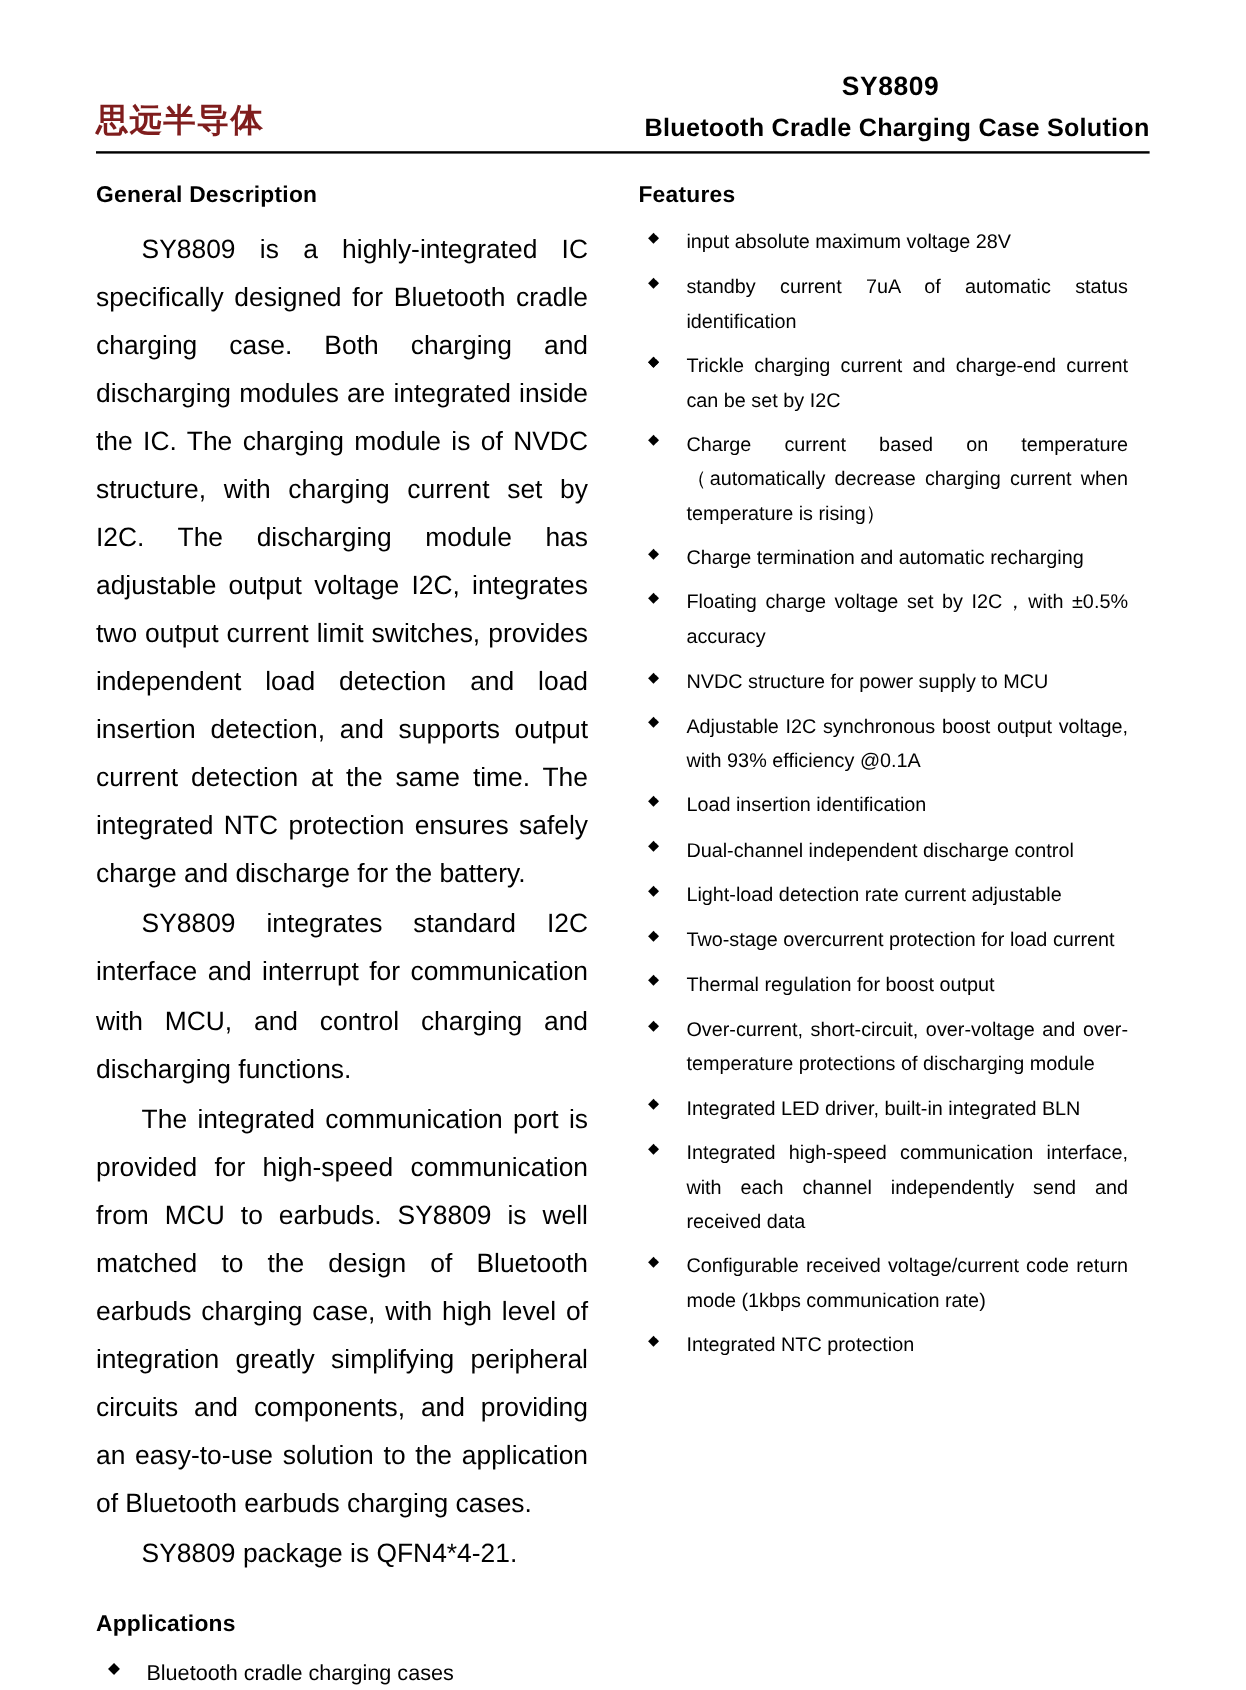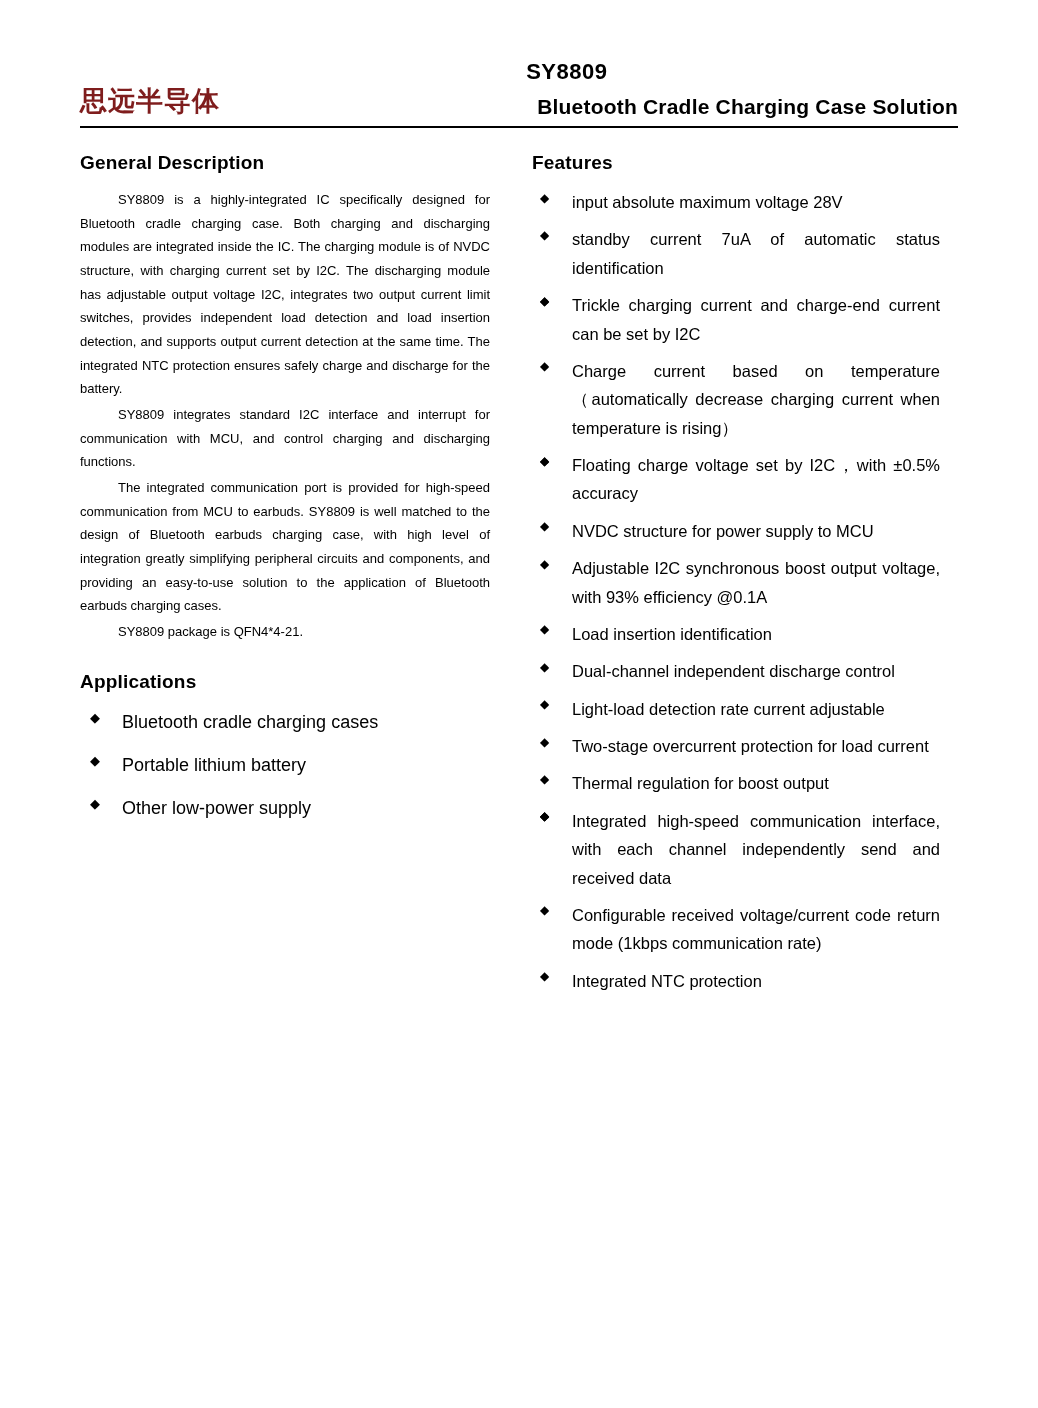--- a/index.html
+++ b/index.html
@@ -32,21 +32,21 @@
     font-family: "DejaVu Sans", sans-serif;
     font-size: 27px;
     font-weight: bold;
     color: #7f1d1d;
     letter-spacing: 1px;
     line-height: 1;
     padding-bottom: 6px;
     white-space: nowrap;
   }
   .header-right {
-    text-align: left;
+    text-align: center;
     line-height: 1.25;
   }
   .part-number {
     font-size: 22px;
     font-weight: bold;
     letter-spacing: 0.5px;
   }
   .doc-title {
     font-size: 21px;
     font-weight: bold;
@@ -79,21 +79,21 @@
     font-size: 19px;
     font-weight: bold;
     margin: 0 0 14px 0;
     letter-spacing: 0.2px;
   }
   h2.section.apps {
     margin-top: 28px;
   }
 
   p.body {
-    font-size: 13px;
+    font-size: 22px;
     line-height: 1.82;
     text-align: justify;
     text-justify: inter-word;
     margin: 0 0 2px 0;
     text-indent: 38px;
   }
 
   
   ul.bullets {
     list-style: none;
@@ -190,20 +190,21 @@
         <li>
           <span class="dia">◆</span>
           <span>Trickle charging current and charge-end current can be set by I2C</span>
         </li>
         <li>
           <span class="dia">◆</span>
           <span>Charge current based on temperature （automatically decrease charging current when temperature is rising）</span>
         </li>
         <li>
           <span class="dia">◆</span>
+          <span>Charge termination and automatic recharging</span>
         </li>
         <li>
           <span class="dia">◆</span>
           <span>Floating charge voltage set by I2C，with ±0.5% accuracy</span>
         </li>
         <li>
           <span class="dia">◆</span>
           <span>NVDC structure for power supply to MCU</span>
         </li>
         <li>
@@ -225,23 +226,25 @@
         <li>
           <span class="dia">◆</span>
           <span>Two-stage overcurrent protection for load current</span>
         </li>
         <li>
           <span class="dia">◆</span>
           <span>Thermal regulation for boost output</span>
         </li>
         <li>
           <span class="dia">◆</span>
-        </li>
-        <li>
-          <span class="dia">◆</span>
+          <span>Over-current, short-circuit, over-voltage and over-temperature protections of discharging module</span>
+        </li>
+        <li>
+          <span class="dia">◆</span>
+          <span>Integrated LED driver, built-in integrated BLN</span>
         </li>
         <li>
           <span class="dia">◆</span>
           <span>Integrated high-speed communication interface, with each channel independently send and received data</span>
         </li>
         <li>
           <span class="dia">◆</span>
           <span>Configurable received voltage/current code return mode (1kbps communication rate)</span>
         </li>
         <li>

